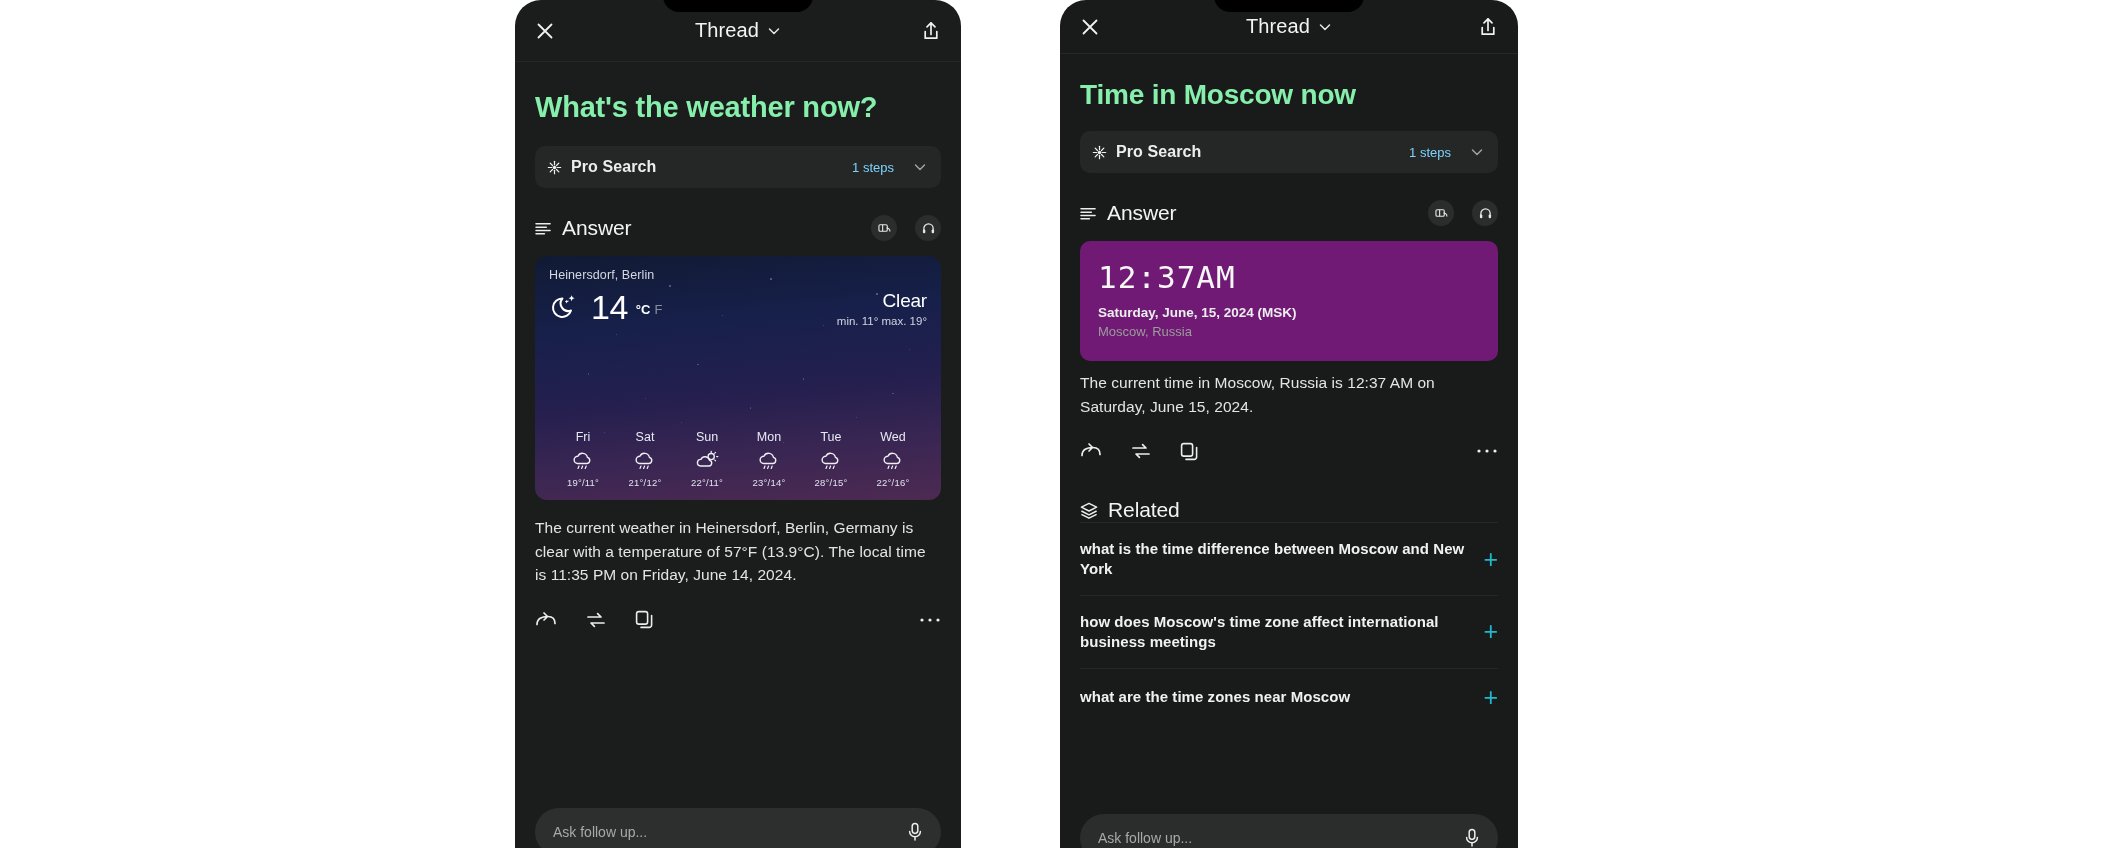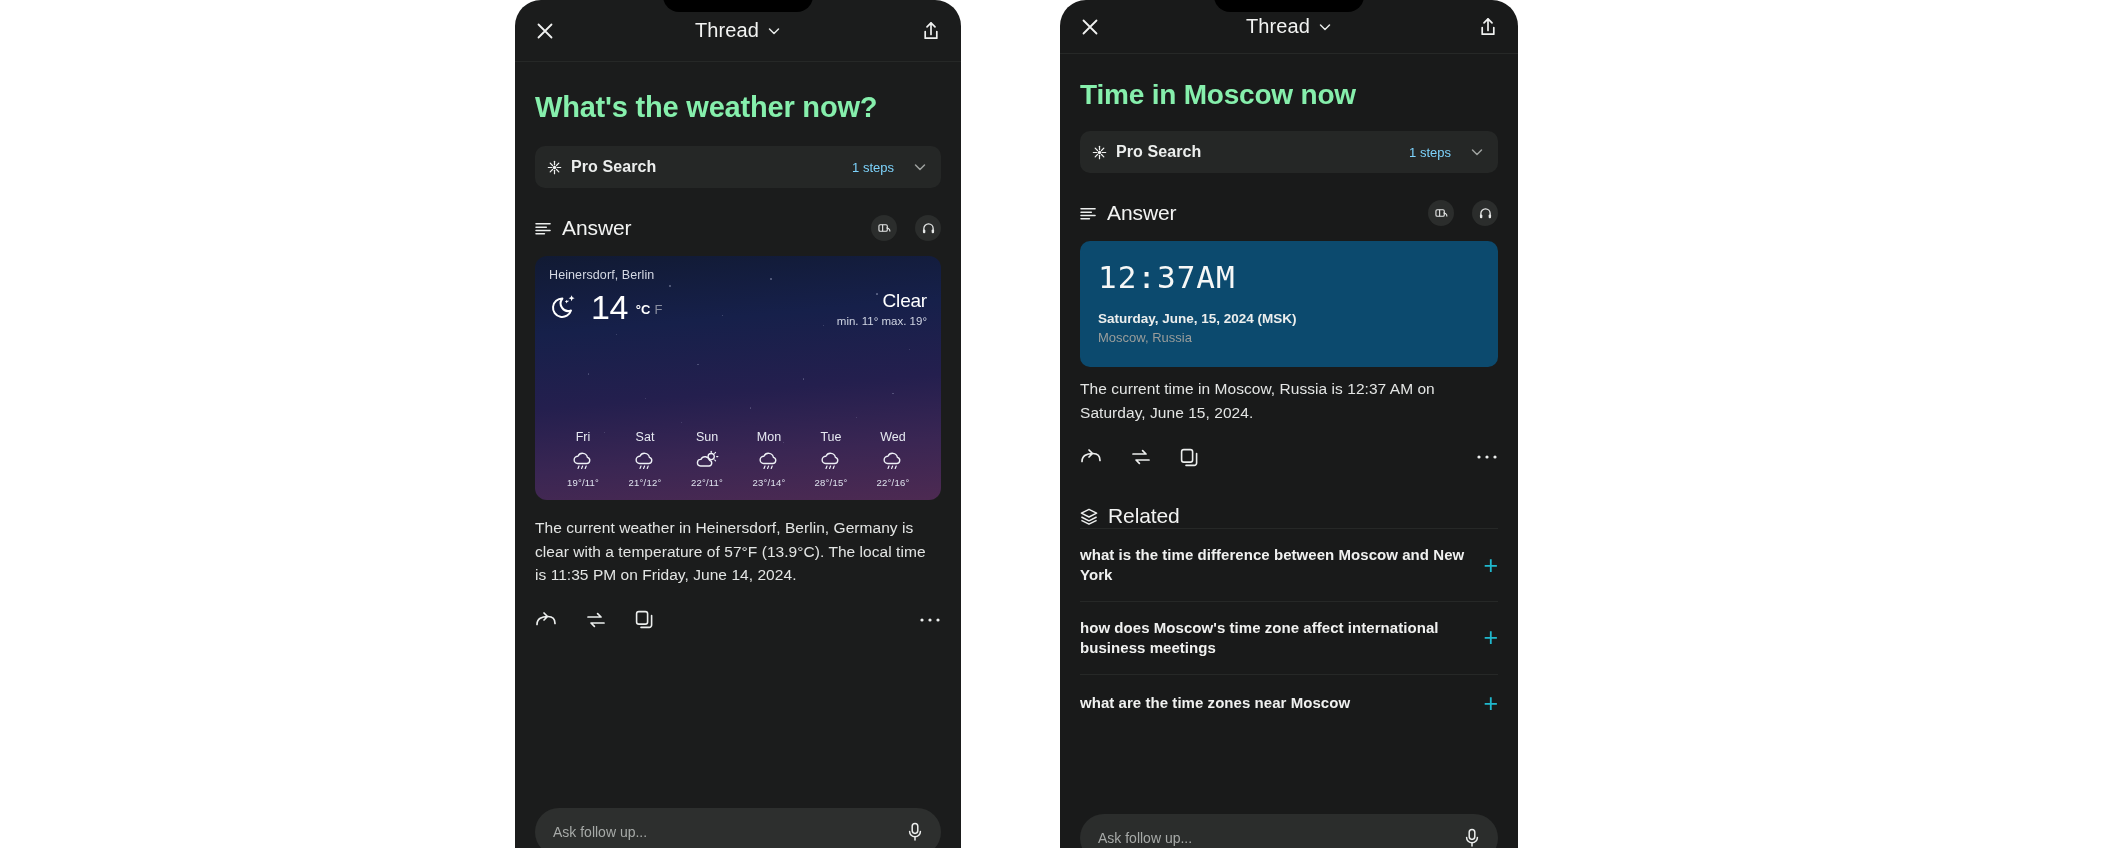--- a/index.html
+++ b/index.html
@@ -93,28 +93,28 @@
   .wc-minmax { color:#cfd4e2; font-size: 11.5px; margin-top: 3px; }
 
   .forecast { margin-top:auto; display:flex; justify-content:space-between; padding: 0 4px 2px 4px; }
   .fc-col { display:flex; flex-direction:column; align-items:center; width: 60px; }
   .fc-day { color:#e7eaf2; font-size: 12.5px; }
   .fc-ico { margin: 6px 0 5px 0; }
   .fc-temp { color:#dfe3ee; font-size: 9.5px; letter-spacing:.2px; }
 
   
   .time-card {
-    margin-top: 14px; border-radius: 10px; background: #0c4a6e;
+    margin-top: 14px; border-radius: 10px; background: #701a75;
     padding: 18px 18px 22px 18px; min-height: 96px;
   }
   .tc-time {
     color:#f6f7f6; font-size: 31px; letter-spacing: 1px;
     font-family: "DejaVu Sans Mono", monospace; font-weight: 400;
   }
-  .tc-date { color:#eceeed; font-size: 13.5px; font-weight:700; margin-top: 16px; }
+  .tc-date { color:#eceeed; font-size: 13.5px; font-weight:700; margin-top: 10px; }
   .tc-place { color:#9a9d9b; font-size: 13px; margin-top: 4px; }
 
   
   .answer-text {
     color:#e3e5e4; font-size: 15.5px; line-height: 1.52; margin-top: 16px;
     letter-spacing:.05px;
   }
   #phone-right .answer-text { margin-top: 10px; }
 
   

